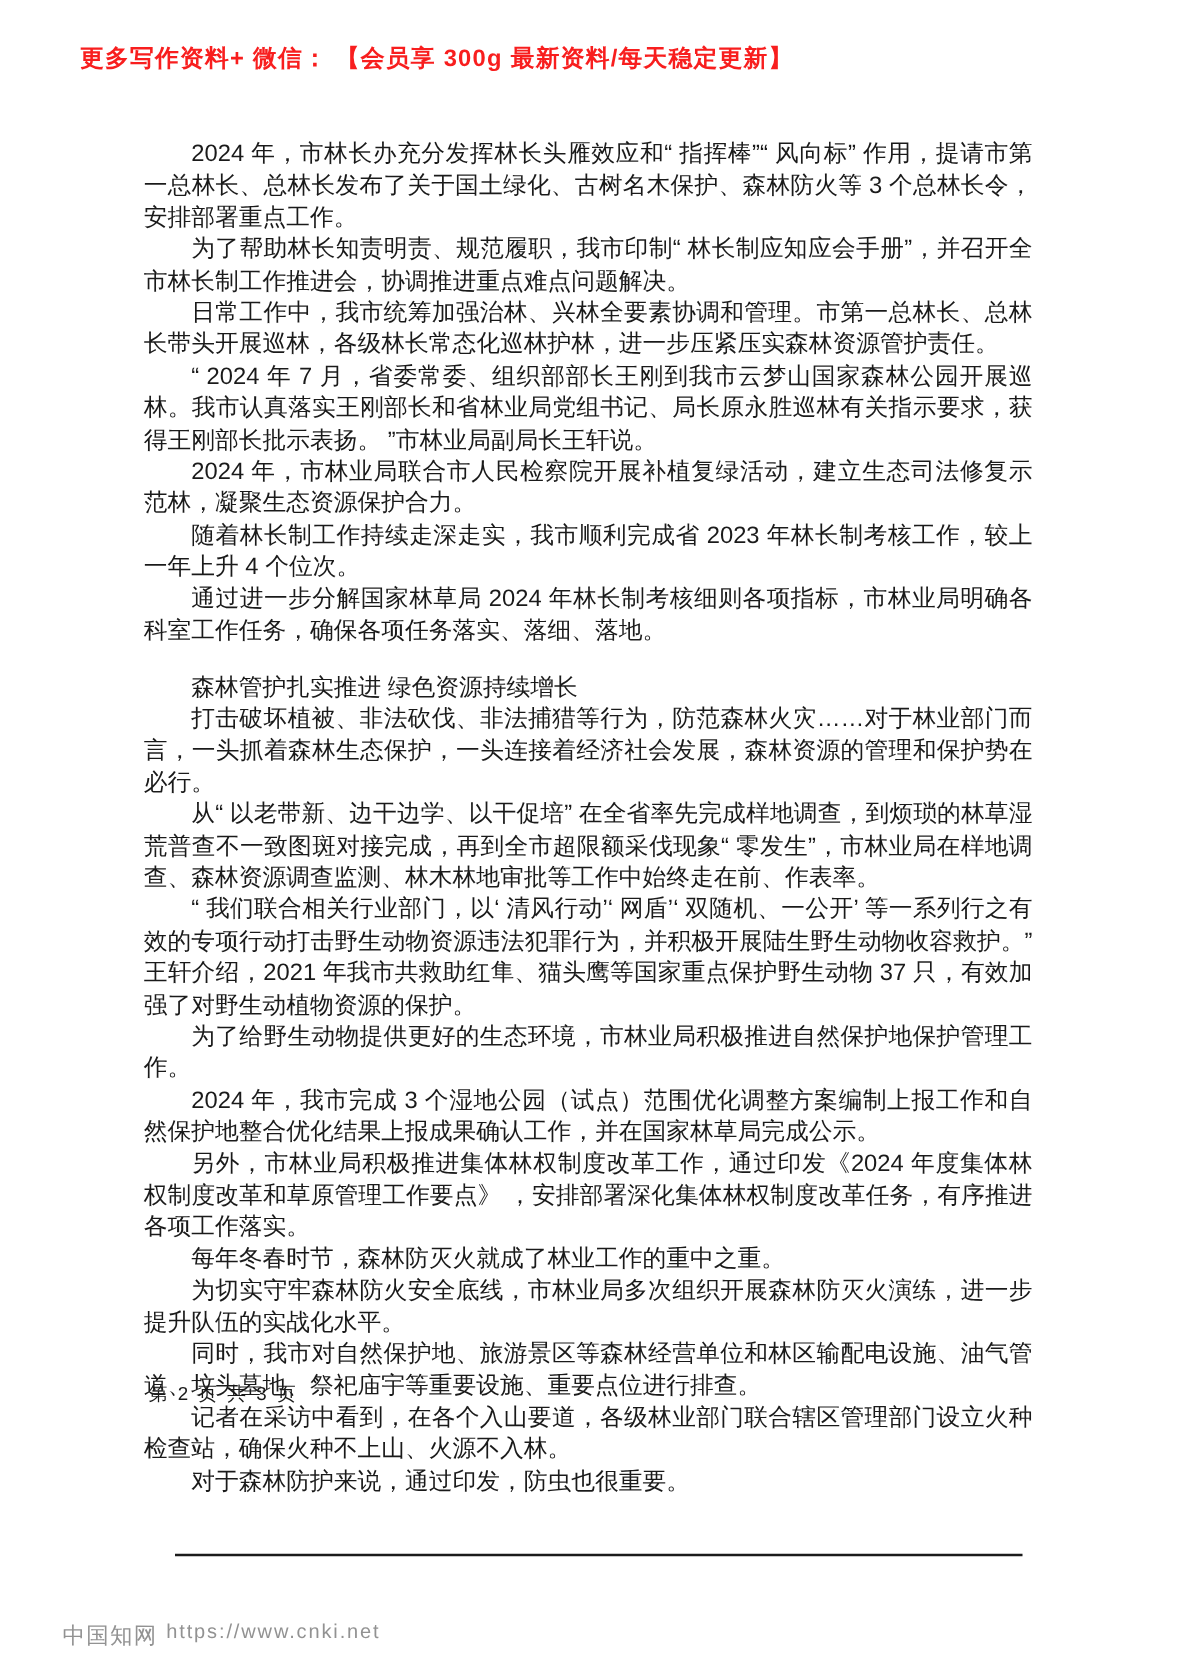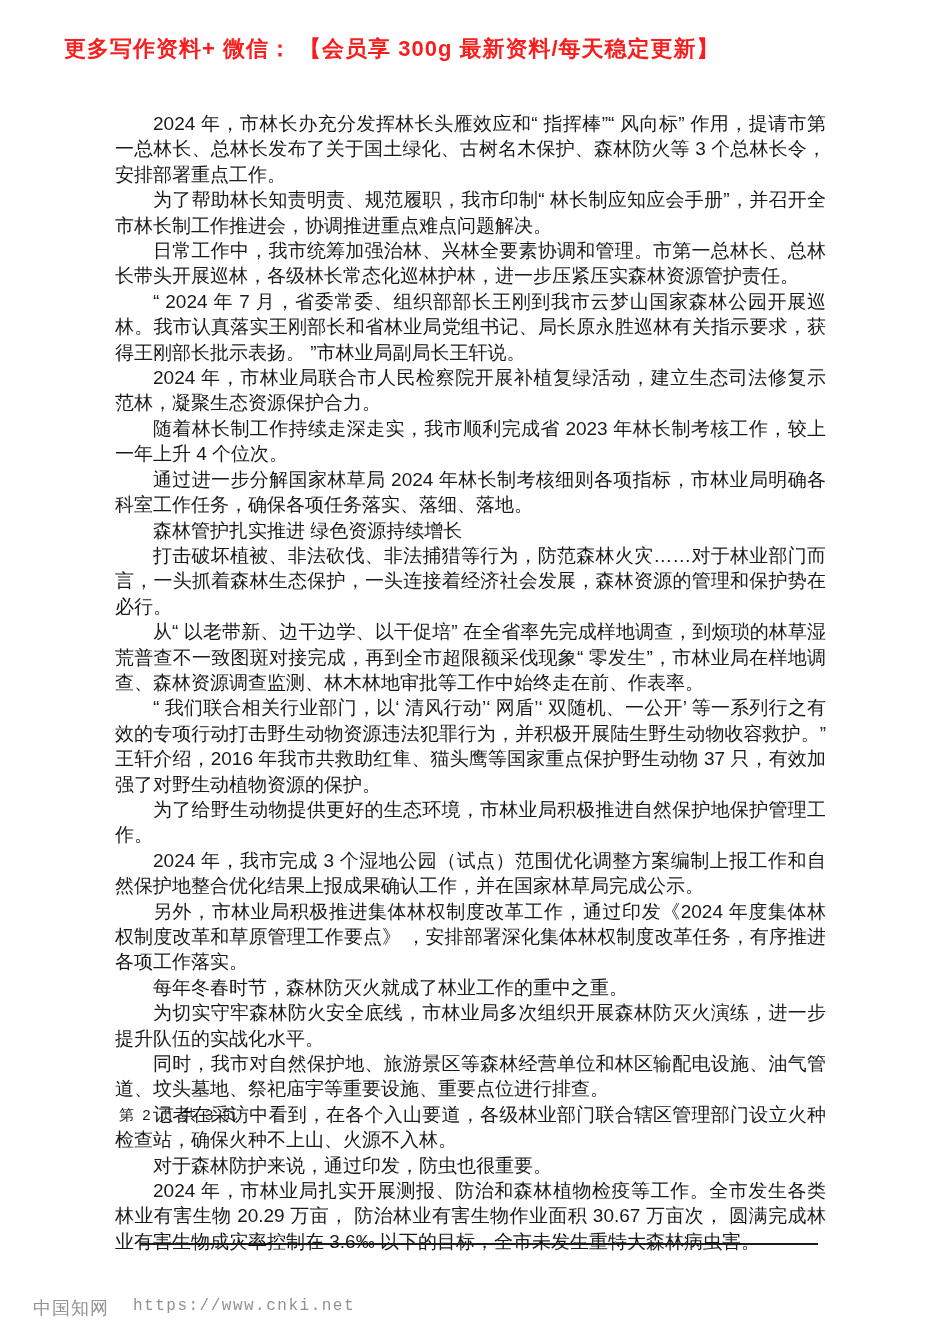--- a/index.html
+++ b/index.html
@@ -9,50 +9,50 @@
   }
   *{box-sizing:border-box;}
   html,body{margin:0;padding:0;}
   body{
     width:950px;height:1344px;position:relative;background:#ffffff;
     font-family:"Liberation Sans","DejaVu Sans",sans-serif;
     overflow:hidden;
   }
   .promo{
     position:absolute;left:64px;top:34px;
-    font-size:22px;font-weight:bold;letter-spacing:1px;
+    font-size:19px;font-weight:bold;letter-spacing:1px;
     color:var(--promo-red);white-space:nowrap;
   }
   .doc{
     position:absolute;left:115px;top:111px;width:711px;
     font-size:19px;line-height:25.4px;color:var(--text-black);
     text-align:justify;text-justify:inter-ideograph;
   }
   .para{margin:0;text-indent:2em;}
-  .para.subheading{font-weight:normal;}
+  .para.subheading{font-weight:normal;margin-top:20px;}
   .page-num{
     position:absolute;left:119px;top:1106px;width:701px;
     text-align:left;padding-right:14px;
     font-size:15px;color:var(--text-black);letter-spacing:2px;
   }
   .sep-line{
     position:absolute;left:140px;top:1243px;width:678px;height:2px;
     background:#1b1b1b;
   }
   .footer-brand{
-    position:absolute;left:33px;top:1296px;
+    position:absolute;left:50px;top:1296px;
     font-size:18px;letter-spacing:1px;
     color:var(--footer-gray);
     font-family:Liberation Sans, sans-serif;
   }
   .footer-url{
     position:absolute;left:133px;top:1297px;
     font-size:16px;letter-spacing:1.5px;
     color:var(--footer-gray);
-    font-family:Liberation Mono, monospace;
+    font-family:Liberation Sans, sans-serif;
     text-decoration:none;
   }
 </style>
 </head>
 <body>
 
 <div class="promo">更多写作资料+ 微信： 【会员享 300g 最新资料/每天稳定更新】</div>
 
 <div class="doc">
 
@@ -70,40 +70,39 @@
     <p class="para body">随着林长制工作持续走深走实，我市顺利完成省 2023 年林长制考核工作，较上一年上升 4 个位次。</p>
 
     <p class="para body">通过进一步分解国家林草局 2024 年林长制考核细则各项指标，市林业局明确各科室工作任务，确保各项任务落实、落细、落地。</p>
 
     <p class="para subheading">森林管护扎实推进 绿色资源持续增长</p>
 
     <p class="para body">打击破坏植被、非法砍伐、非法捕猎等行为，防范森林火灾……对于林业部门而言，一头抓着森林生态保护，一头连接着经济社会发展，森林资源的管理和保护势在必行。</p>
 
     <p class="para body">从“ 以老带新、边干边学、以干促培” 在全省率先完成样地调查，到烦琐的林草湿荒普查不一致图斑对接完成，再到全市超限额采伐现象“ 零发生”，市林业局在样地调查、森林资源调查监测、林木林地审批等工作中始终走在前、作表率。</p>
 
-    <p class="para body">“ 我们联合相关行业部门，以‘ 清风行动’‘ 网盾’‘ 双随机、一公开’ 等一系列行之有效的专项行动打击野生动物资源违法犯罪行为，并积极开展陆生野生动物收容救护。”王轩介绍，2016 年我市共救助红隼、猫头鹰等国家重点保护野生动物 37 只，有效加强了对野生动植物资源的保护。</p>
+    <p class="para body">“ 我们联合相关行业部门，以‘ 清风行动’‘ 网盾’‘ 双随机、一公开’ 等一系列行之有效的专项行动打击野生动物资源违法犯罪行为，并积极开展陆生野生动物收容救护。”王轩介绍，2021 年我市共救助红隼、猫头鹰等国家重点保护野生动物 37 只，有效加强了对野生动植物资源的保护。</p>
 
     <p class="para body">为了给野生动物提供更好的生态环境，市林业局积极推进自然保护地保护管理工作。</p>
 
     <p class="para body">2024 年，我市完成 3 个湿地公园（试点）范围优化调整方案编制上报工作和自然保护地整合优化结果上报成果确认工作，并在国家林草局完成公示。</p>
 
     <p class="para body">另外，市林业局积极推进集体林权制度改革工作，通过印发《2024 年度集体林权制度改革和草原管理工作要点》 ，安排部署深化集体林权制度改革任务，有序推进各项工作落实。</p>
 
     <p class="para body">每年冬春时节，森林防灭火就成了林业工作的重中之重。</p>
 
     <p class="para body">为切实守牢森林防火安全底线，市林业局多次组织开展森林防灭火演练，进一步提升队伍的实战化水平。</p>
 
     <p class="para body">同时，我市对自然保护地、旅游景区等森林经营单位和林区输配电设施、油气管道、坟头墓地、祭祀庙宇等重要设施、重要点位进行排查。</p>
 
     <p class="para body">记者在采访中看到，在各个入山要道，各级林业部门联合辖区管理部门设立火种检查站，确保火种不上山、火源不入林。</p>
 
 
     <p class="para body">对于森林防护来说，通过印发，防虫也很重要。</p>
 
-    <p class="para body">2024 年，市林业局扎实开展测报、防治和森林植物检疫等工作。全市发生各类林业有害生物 20.29 万亩， 防治林业有害生物作业面积 30.67 万亩次， 圆满完成林业有害生物成灾率控制在 3.6‰ 以下的目标，全市未发生重特大森林病虫害。</p>
   </div>
 
 <div class="page-num">第 2 页 共 3 页</div>
 
 <div class="sep-line"></div>
 
 <div class="footer-brand">中国知网</div>
 
 <a class="footer-url">https://www.cnki.net</a>
 

